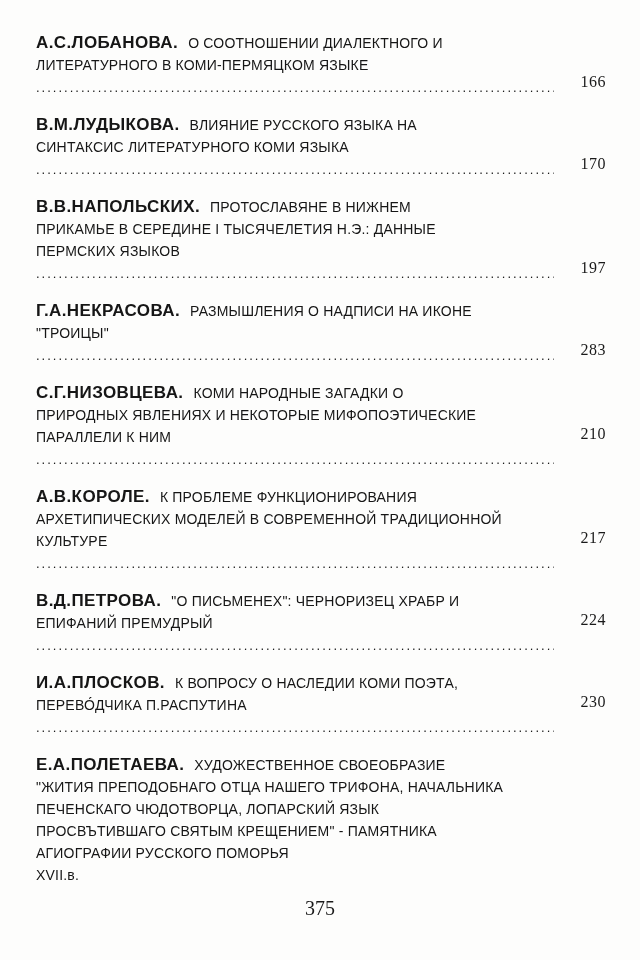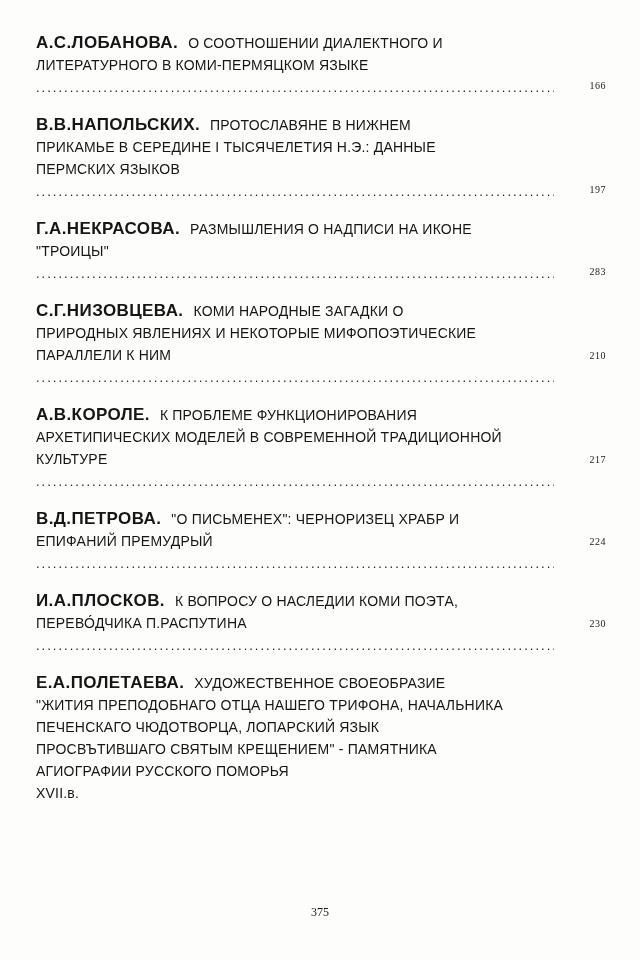--- a/index.html
+++ b/index.html
@@ -44,47 +44,52 @@
     white-space: nowrap;
     letter-spacing: 2px;
     font-size: 13px;
     color: #1c1c1c;
   }
   .page-num {
     position: absolute;
     right: 0;
     bottom: 7px;
     font-family: "Liberation Serif", serif;
-    font-size: 10px;
+    font-size: 16px;
     letter-spacing: 0.5px;
     color: #1a1a1a;
   }
   .page-num.raised { bottom: 27px; }
   .folio {
     position: absolute;
     left: 0; right: 0;
     bottom: 40px;
     text-align: center;
     font-family: "Liberation Serif", serif;
-    font-size: 12px;
+    font-size: 20px;
     color: #1a1a1a;
   }
 </style>
 </head>
 <body>
 
 <div class="page">
   <div class="toc">
 
     <div class="entry">
       <p class="entry-text"><span class="author">А.С.ЛОБАНОВА.</span><span class="title">О СООТНОШЕНИИ ДИАЛЕКТНОГО И
 ЛИТЕРАТУРНОГО В КОМИ-ПЕРМЯЦКОМ ЯЗЫКЕ</span><span class="leader"></span></p>
       <span class="page-num">166</span>
     </div>
 
+    <div class="entry">
+      <p class="entry-text"><span class="author">В.М.ЛУДЫКОВА.</span><span class="title">ВЛИЯНИЕ РУССКОГО ЯЗЫКА НА
+СИНТАКСИС ЛИТЕРАТУРНОГО КОМИ ЯЗЫКА</span><span class="leader"></span></p>
+      <span class="page-num">170</span>
+    </div>
 
 
 
     <div class="entry">
       <p class="entry-text"><span class="author">В.В.НАПОЛЬСКИХ.</span><span class="title">ПРОТОСЛАВЯНЕ В НИЖНЕМ
 ПРИКАМЬЕ В СЕРЕДИНЕ I  ТЫСЯЧЕЛЕТИЯ Н.Э.: ДАННЫЕ
 ПЕРМСКИХ ЯЗЫКОВ</span><span class="leader"></span></p>
       <span class="page-num">197</span>
     </div>
 

